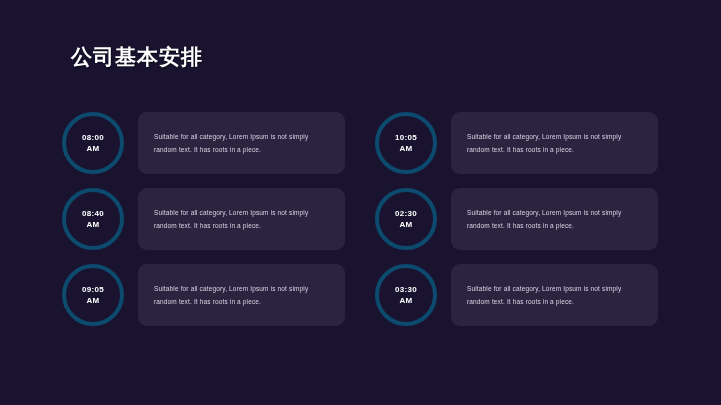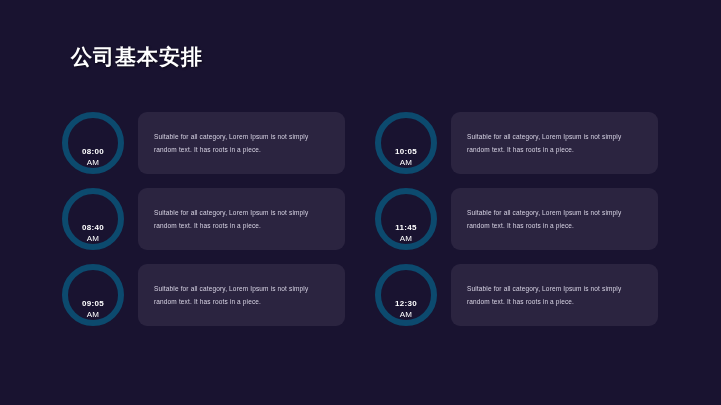--- a/index.html
+++ b/index.html
@@ -52,41 +52,41 @@
     display: flex;
     align-items: center;
   }
 
   .time-badge {
     position: relative;
     flex: 0 0 auto;
     width: 62px;
     height: 62px;
     border-radius: 50%;
-    border: 6px solid #0c4a6e;
+    border: 4px solid #0c4a6e;
     box-sizing: border-box;
     display: flex;
     flex-direction: column;
     align-items: center;
-    justify-content: flex-end;
+    justify-content: center;
     background: transparent;
     z-index: 2;
   }
 
   .time-badge .time-value {
     font-size: 8px;
     font-weight: bold;
     color: #ffffff;
     line-height: 11px;
     letter-spacing: 0.3px;
   }
 
   .time-badge .time-meridiem {
     font-size: 8px;
-    font-weight: normal;
+    font-weight: bold;
     color: #ffffff;
     line-height: 11px;
     letter-spacing: 0.3px;
   }
 
   .desc-panel {
     position: absolute;
     left: 76px;
     top: 0;
     right: 0;
@@ -144,39 +144,39 @@
         <span class="time-value">08:40</span>
         <span class="time-meridiem">AM</span>
       </div>
     </div>
 
     <div class="schedule-item">
       <div class="desc-panel">
         <span class="desc-text">Suitable for all category, Lorem Ipsum is not simply random text. It has roots in a piece.</span>
       </div>
       <div class="time-badge">
-        <span class="time-value">11:45</span>
+        <span class="time-value">02:30</span>
         <span class="time-meridiem">AM</span>
       </div>
     </div>
 
     <div class="schedule-item">
       <div class="desc-panel">
         <span class="desc-text">Suitable for all category, Lorem Ipsum is not simply random text. It has roots in a piece.</span>
       </div>
       <div class="time-badge">
         <span class="time-value">09:05</span>
         <span class="time-meridiem">AM</span>
       </div>
     </div>
 
     <div class="schedule-item">
       <div class="desc-panel">
         <span class="desc-text">Suitable for all category, Lorem Ipsum is not simply random text. It has roots in a piece.</span>
       </div>
       <div class="time-badge">
-        <span class="time-value">12:30</span>
+        <span class="time-value">03:30</span>
         <span class="time-meridiem">AM</span>
       </div>
     </div>
 
   </div>
 </div>
 
 </body></html>

